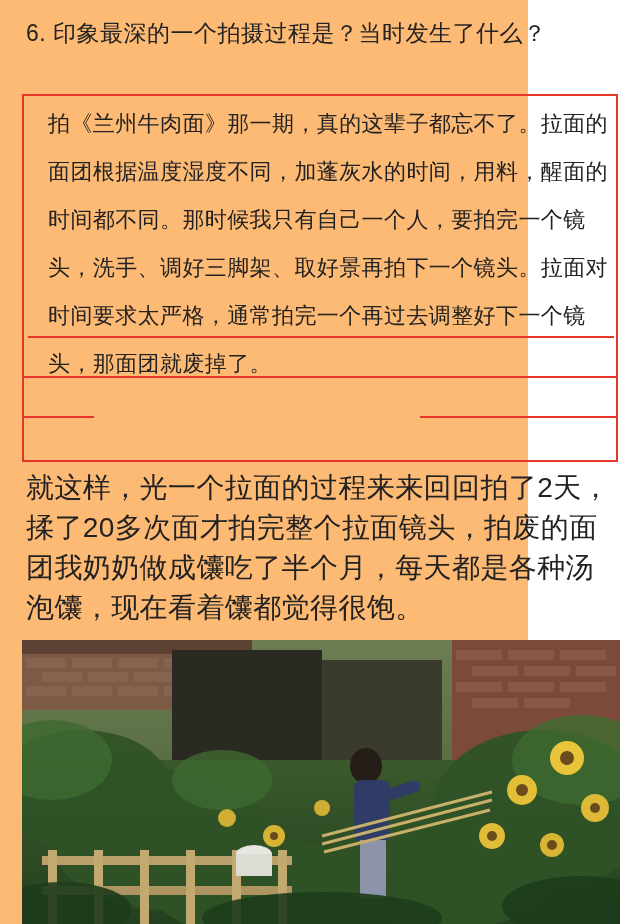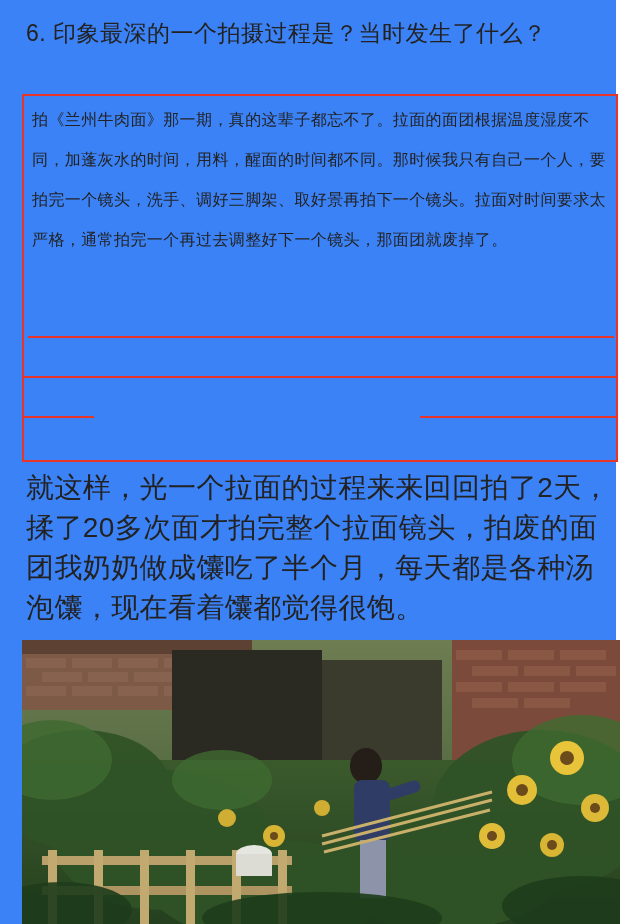--- a/index.html
+++ b/index.html
@@ -9,23 +9,23 @@
   }
   body {
     width: 640px;
     height: 924px;
     font-family: "Liberation Sans", "DejaVu Sans", sans-serif;
     color: #1a1a1a;
     overflow: hidden;
   }
   .page {
     position: relative;
-    width: 616px;
+    width: 528px;
     height: 924px;
-    background: #3b82f6;
+    background: #fdba74;
   }
   .question {
     position: absolute;
     left: 26px;
     top: 14px;
     width: 592px;
     font-size: 23px;
     line-height: 38px;
     letter-spacing: 0.5px;
     color: #222222;
@@ -34,25 +34,25 @@
     position: absolute;
     left: 22px;
     top: 94px;
     width: 596px;
     height: 368px;
     border: 2px solid #e8352a;
     box-sizing: border-box;
   }
   .highlight-text {
     position: absolute;
-    left: 8px;
+    left: 24px;
     top: 4px;
     width: 578px;
-    font-size: 16px;
-    line-height: 40px;
+    font-size: 22px;
+    line-height: 48px;
     letter-spacing: 0.4px;
     color: #222222;
   }
   .underline {
     position: absolute;
     background: #e8352a;
     height: 2px;
   }
   .u1 { left: 28px; top: 336px; width: 586px; }
   .u2 { left: 24px; top: 376px; width: 592px; }

